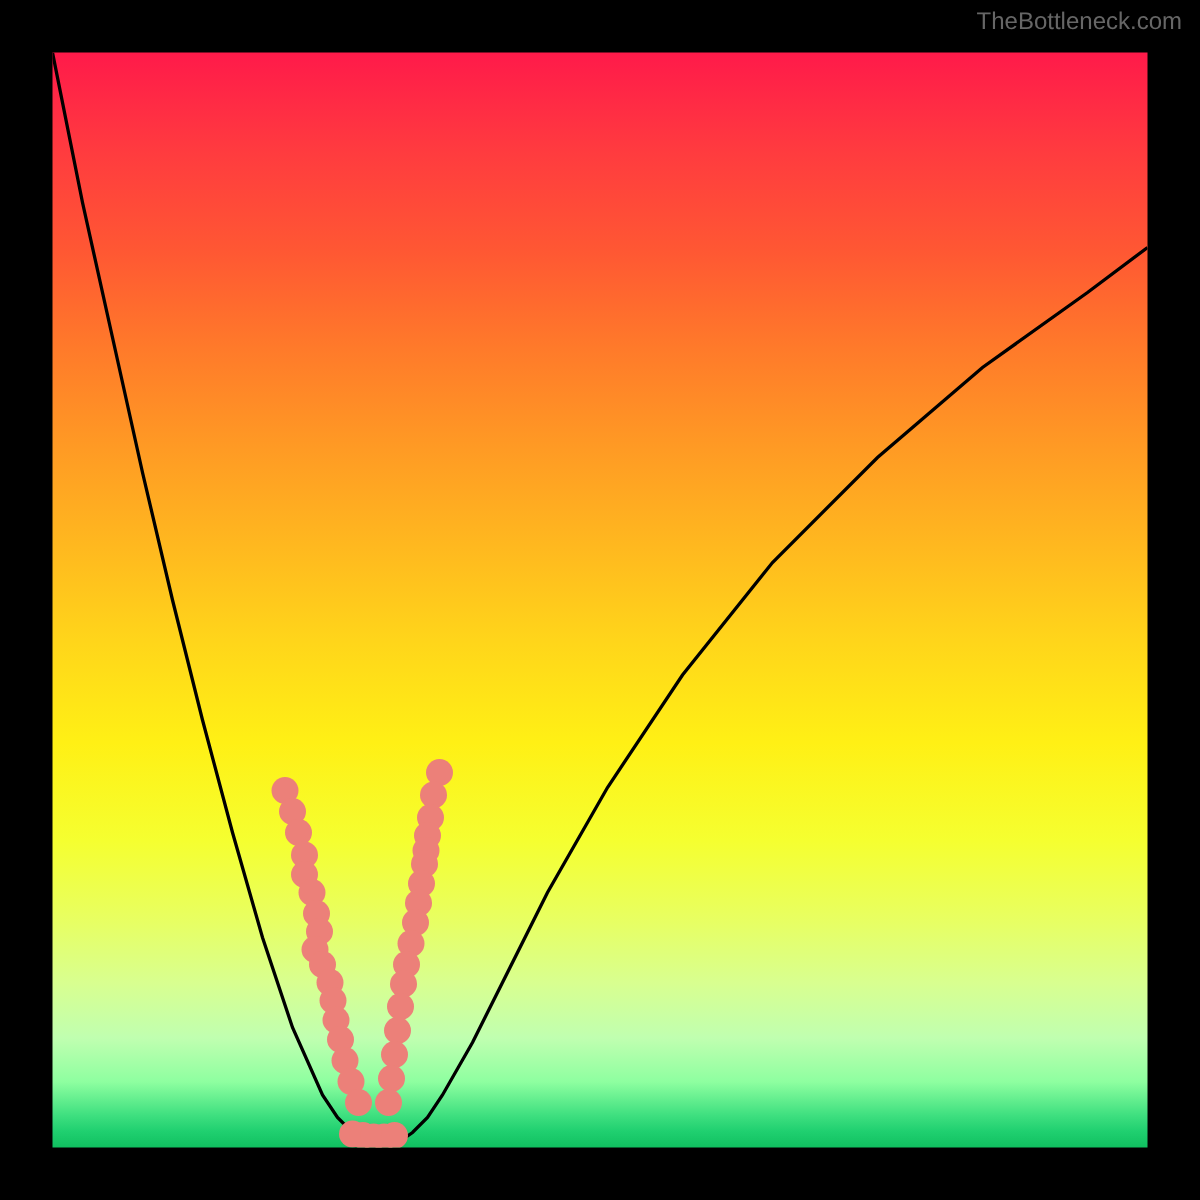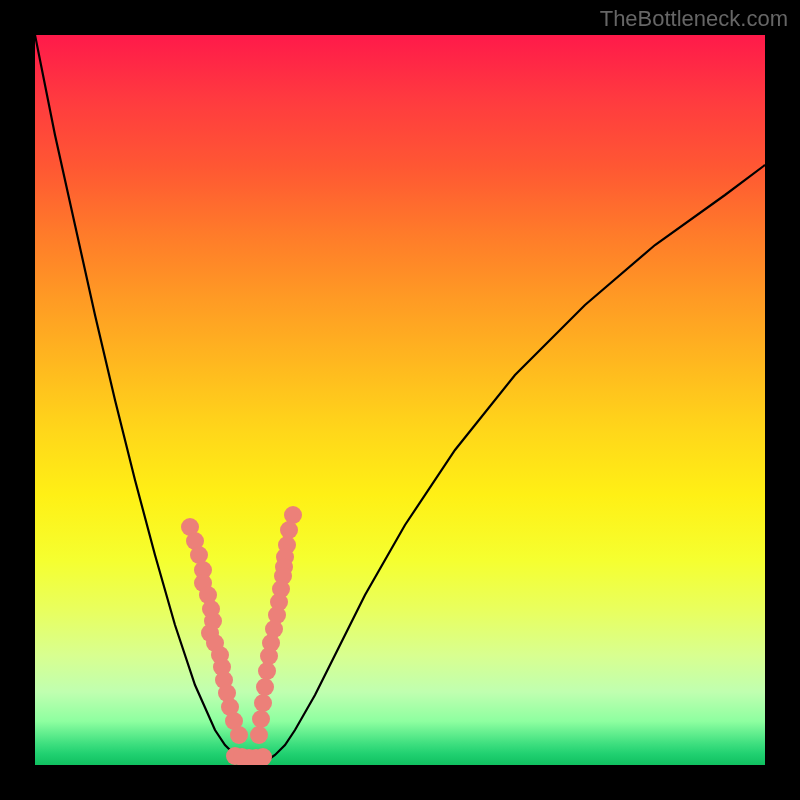--- a/index.html
+++ b/index.html
@@ -13,21 +13,21 @@
       background: #000;
       position: relative;
       overflow: hidden;
     }
     .watermark {
       position: absolute;
       top: 6px;
       right: 12px;
       color: #666;
       font-family: Arial, sans-serif;
-      font-size: 22px;
+      font-size: 16px;
       z-index: 10;
     }
     .plot-area {
       position: absolute;
       left: 35px;
       top: 35px;
       width: 730px;
       height: 730px;
       background: linear-gradient(to bottom,
         #ff1a4a 0%,

